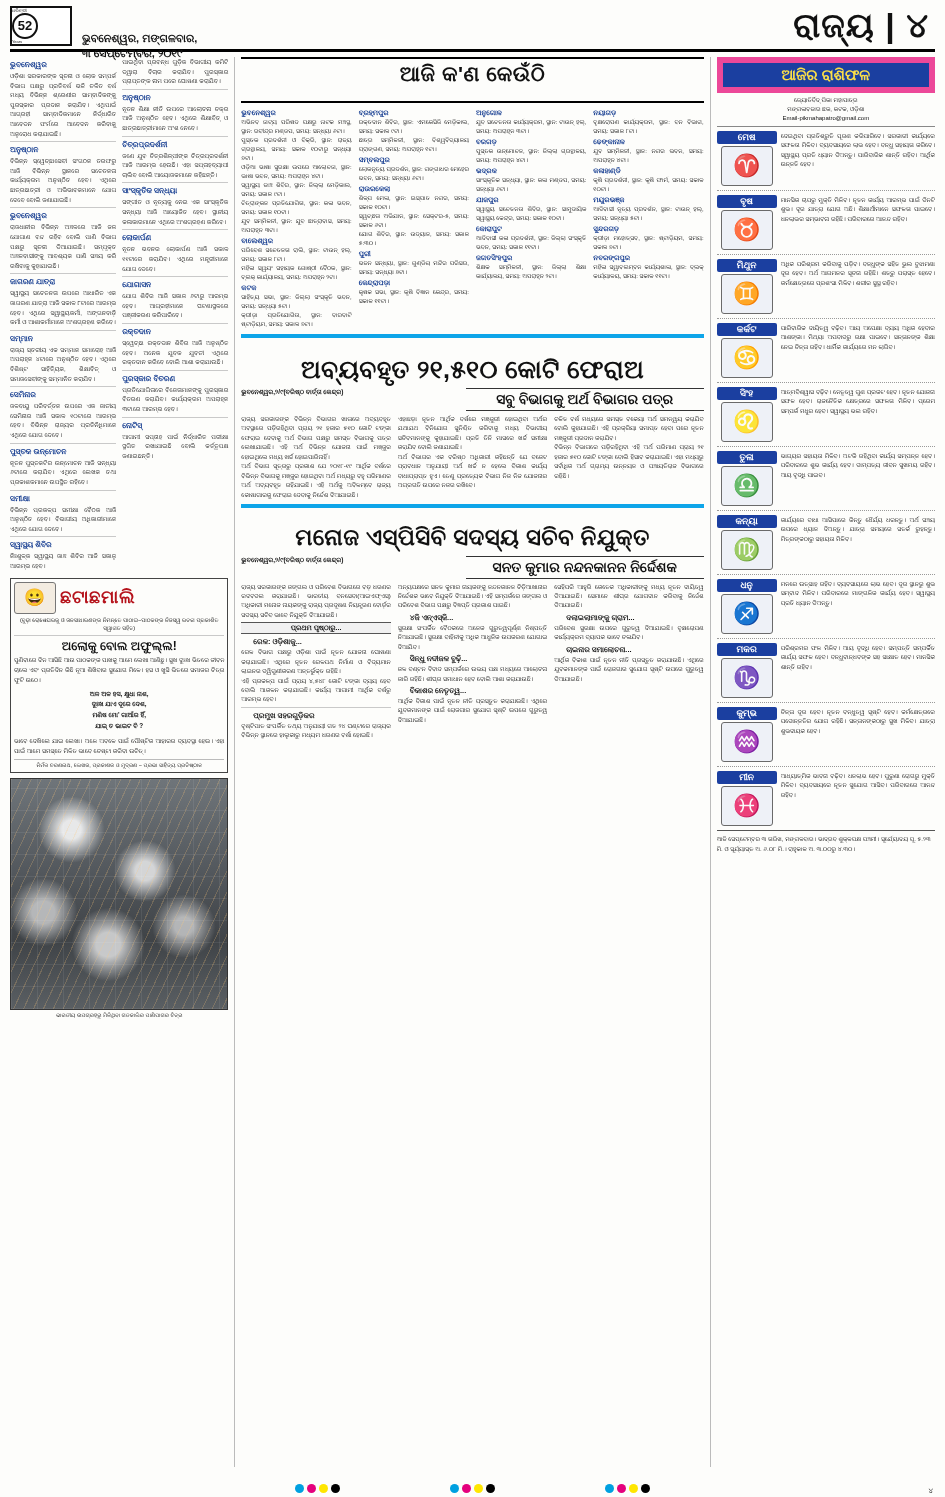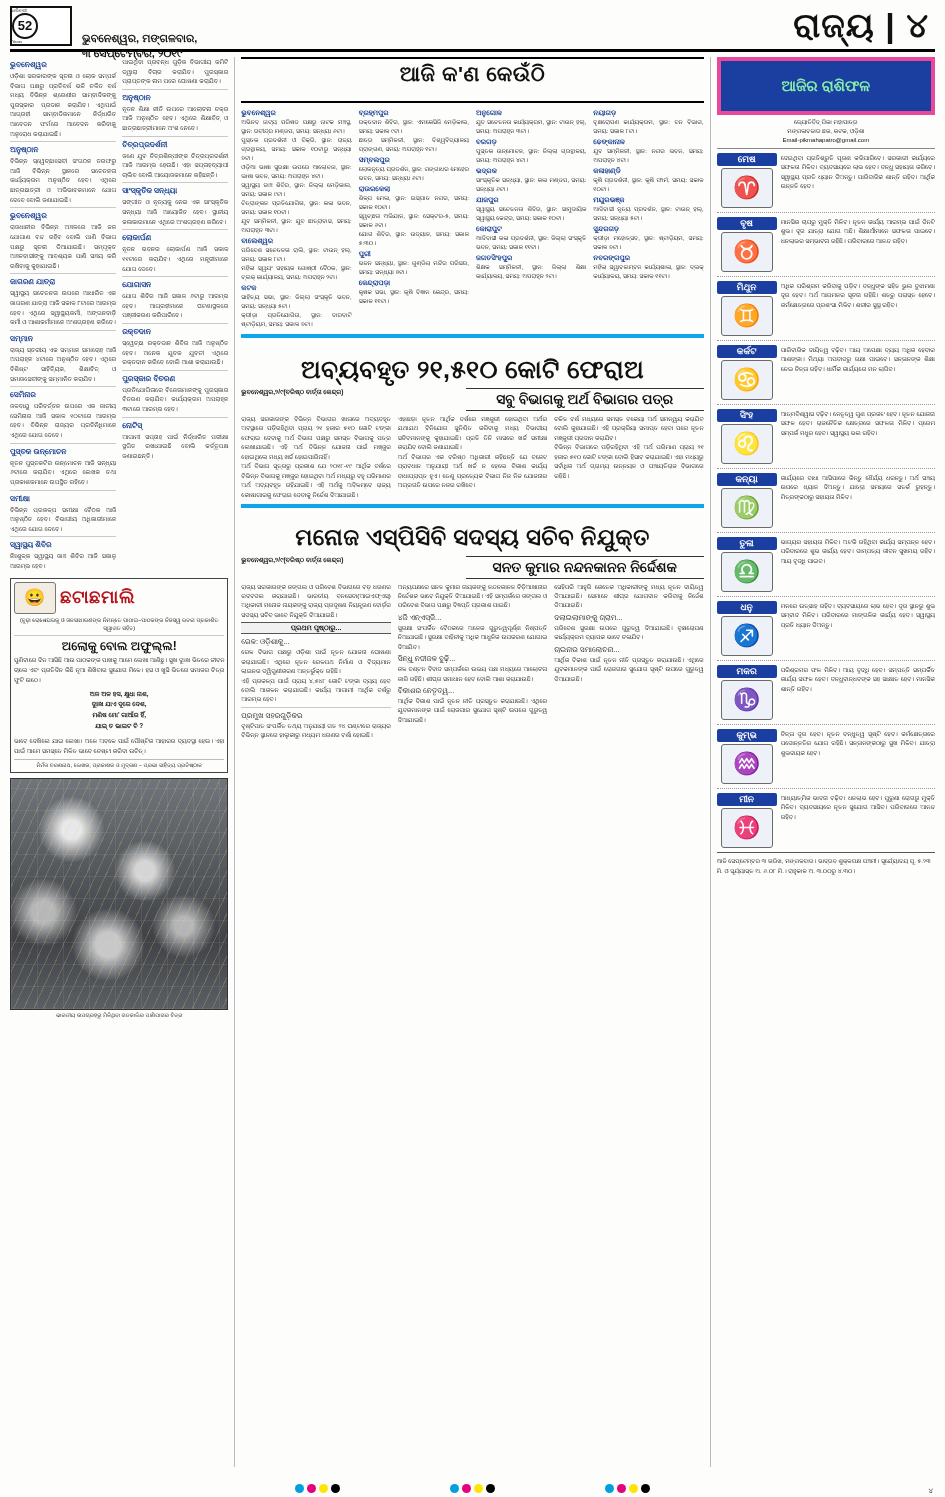--- a/index.html
+++ b/index.html
@@ -118,23 +118,23 @@
     border-top: 1px solid #333; border-bottom: 1px solid #333;
     padding: 2px 0; margin: 4px 0 3px;
   }
   .byline { font-size: 6.5px; font-weight: bold; margin-bottom: 2px; }
   .story-cols { display: flex; gap: 7px; }
   .story-cols > div { flex: 1; }
   .story-b { font-size: 6.1px; line-height: 1.55; text-align: justify; }
 
   
   .rashi-title {
-    text-align: center; color: #86efac; background: #1b3fa0;
-    font-size: 15px; font-weight: bold; padding: 16px 0;
-    border: 4px solid #ec4899;
+    text-align: center; color: #fde047; background: #1b3fa0;
+    font-size: 15px; font-weight: bold; padding: 3px 0;
+    border: 6px solid #ec4899;
   }
   .rashi-sub {
     font-size: 6px; text-align: center; line-height: 1.5;
     padding: 3px 2px; border-bottom: 1px solid #888;
   }
   .rashi-item {
     display: flex; gap: 4px;
     border-bottom: 1px dotted #999;
     padding: 4px 0 4px;
   }
@@ -192,21 +192,21 @@
       repeating-linear-gradient(90deg, rgba(255,255,255,.07) 0 1px, rgba(0,0,0,0) 1px 26px);
   }
   .sat-cap { font-size: 5.5px; text-align:center; margin-top:2px; }
 
   
   .kicker {
     font-size: 7px; font-weight: bold; text-align:center;
     border-top:1px solid #555; border-bottom:1px solid #555;
     padding:1px 0; margin: 3px 0 2px; background:#f1f1f1;
   }
-  .sub-lead { font-size: 7.4px; font-weight: normal; margin: 3px 0 1px; }
+  .sub-lead { font-size: 7.4px; font-weight: bold; margin: 3px 12px 1px; }
 
   
   .cmyk {
     position: absolute; bottom: 4px; left: 0; width: 945px;
     display: flex; align-items: center; justify-content: center; gap: 110px;
   }
   .dots { display: flex; gap: 3px; }
   .dot { width: 9px; height: 9px; border-radius: 50%; }
   .pagenum-b { position:absolute; right: 12px; bottom: 2px; font-size: 7px; }
 </style>
@@ -529,31 +529,31 @@
       </div>
       <div class="rashi-item">
         <div class="rashi-left">
           <div class="rashi-name">ସିଂହ</div>
           <div class="rashi-sym">♌</div>
         </div>
         <div class="rashi-text">ଆତ୍ମବିଶ୍ୱାସ ବଢ଼ିବ। ନେତୃତ୍ୱ ଗୁଣ ପ୍ରକଟ ହେବ। ନୂତନ ଯୋଜନା ସଫଳ ହେବ। ରାଜନୈତିକ କ୍ଷେତ୍ରରେ ସଫଳତା ମିଳିବ। ପ୍ରେମ ସମ୍ପର୍କ ମଧୁର ହେବ। ସ୍ୱାସ୍ଥ୍ୟ ଭଲ ରହିବ।</div>
       </div>
       <div class="rashi-item">
         <div class="rashi-left">
+          <div class="rashi-name">ତୁଳା</div>
+          <div class="rashi-sym">♎</div>
+        </div>
+        <div class="rashi-text">ଭାଗ୍ୟର ସହାୟତା ମିଳିବ। ଅଟକି ରହିଥିବା କାର୍ଯ୍ୟ ସମ୍ପନ୍ନ ହେବ। ପରିବାରରେ ଶୁଭ କାର୍ଯ୍ୟ ହେବ। ଦାମ୍ପତ୍ୟ ଜୀବନ ସୁଖମୟ ରହିବ। ଆୟ ବୃଦ୍ଧି ପାଇବ।</div>
+      </div>
+      <div class="rashi-item">
+        <div class="rashi-left">
           <div class="rashi-name">କନ୍ୟା</div>
           <div class="rashi-sym">♍</div>
         </div>
         <div class="rashi-text">କାର୍ଯ୍ୟରେ ବାଧା ଆସିପାରେ କିନ୍ତୁ ଧୈର୍ଯ୍ୟ ଧରନ୍ତୁ। ଅର୍ଥ ସଞ୍ଚୟ ଉପରେ ଧ୍ୟାନ ଦିଅନ୍ତୁ। ଯାତ୍ରା ସମୟରେ ସତର୍କ ରୁହନ୍ତୁ। ମିତ୍ରଙ୍କଠାରୁ ସହାୟତା ମିଳିବ।</div>
-      </div>
-      <div class="rashi-item">
-        <div class="rashi-left">
-          <div class="rashi-name">ତୁଳା</div>
-          <div class="rashi-sym">♎</div>
-        </div>
-        <div class="rashi-text">ଭାଗ୍ୟର ସହାୟତା ମିଳିବ। ଅଟକି ରହିଥିବା କାର୍ଯ୍ୟ ସମ୍ପନ୍ନ ହେବ। ପରିବାରରେ ଶୁଭ କାର୍ଯ୍ୟ ହେବ। ଦାମ୍ପତ୍ୟ ଜୀବନ ସୁଖମୟ ରହିବ। ଆୟ ବୃଦ୍ଧି ପାଇବ।</div>
       </div>
       <div class="rashi-item">
         <div class="rashi-left">
           <div class="rashi-name">ଧନୁ</div>
           <div class="rashi-sym">♐</div>
         </div>
         <div class="rashi-text">ମନରେ ଉତ୍ସାହ ରହିବ। ବ୍ୟବସାୟରେ ଲାଭ ହେବ। ଦୂର ସ୍ଥାନରୁ ଶୁଭ ସମ୍ବାଦ ମିଳିବ। ପରିବାରରେ ମାଙ୍ଗଳିକ କାର୍ଯ୍ୟ ହେବ। ସ୍ୱାସ୍ଥ୍ୟ ପ୍ରତି ଧ୍ୟାନ ଦିଅନ୍ତୁ।</div>
       </div>
       <div class="rashi-item">
         <div class="rashi-left">

